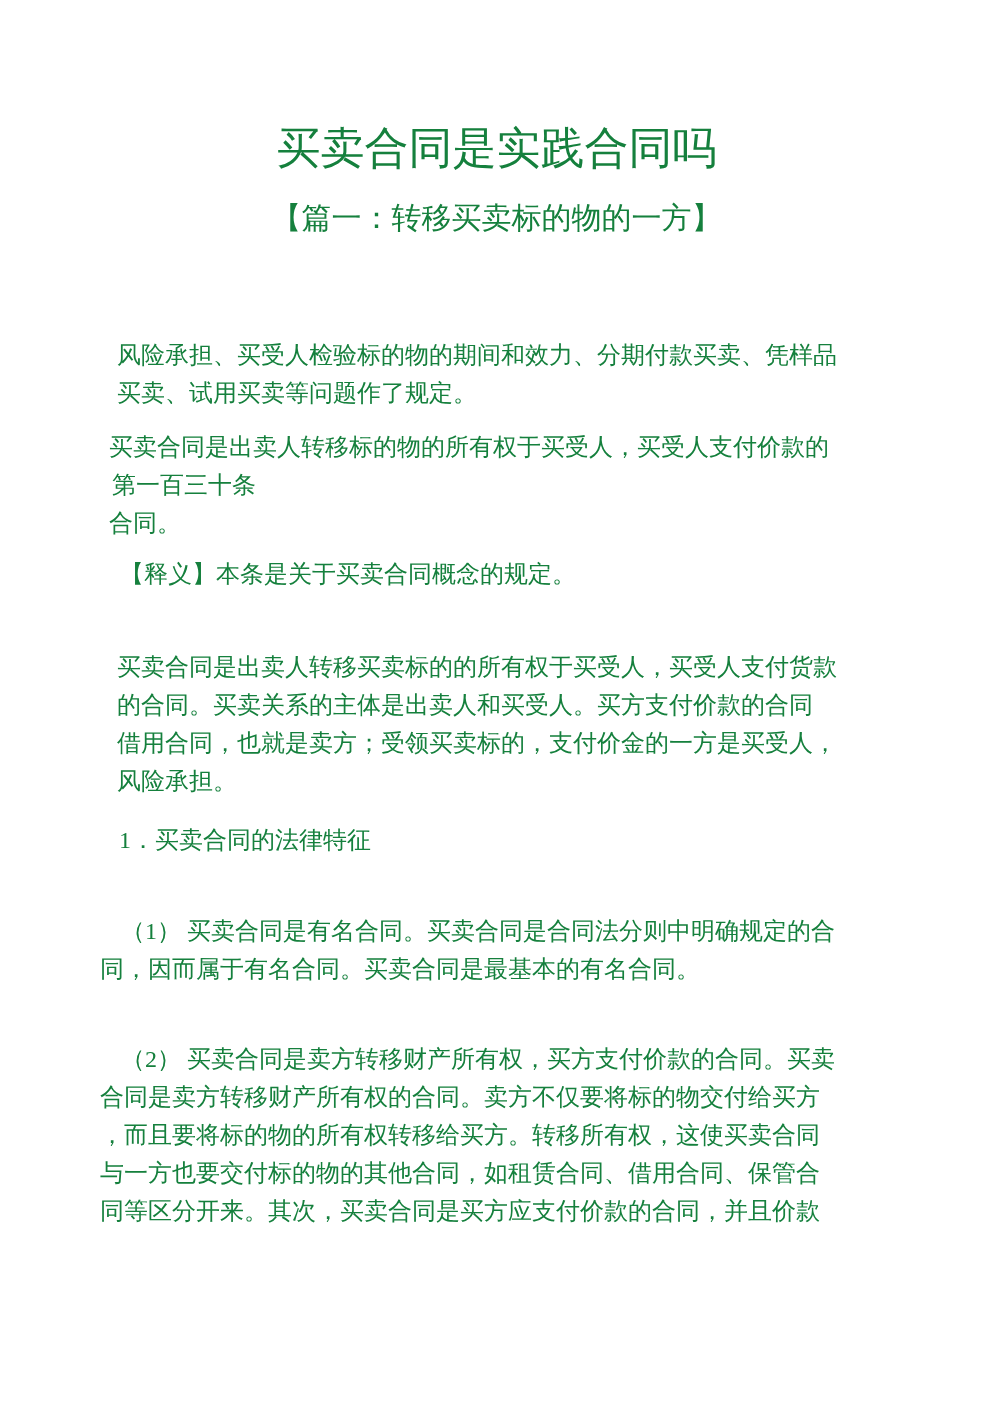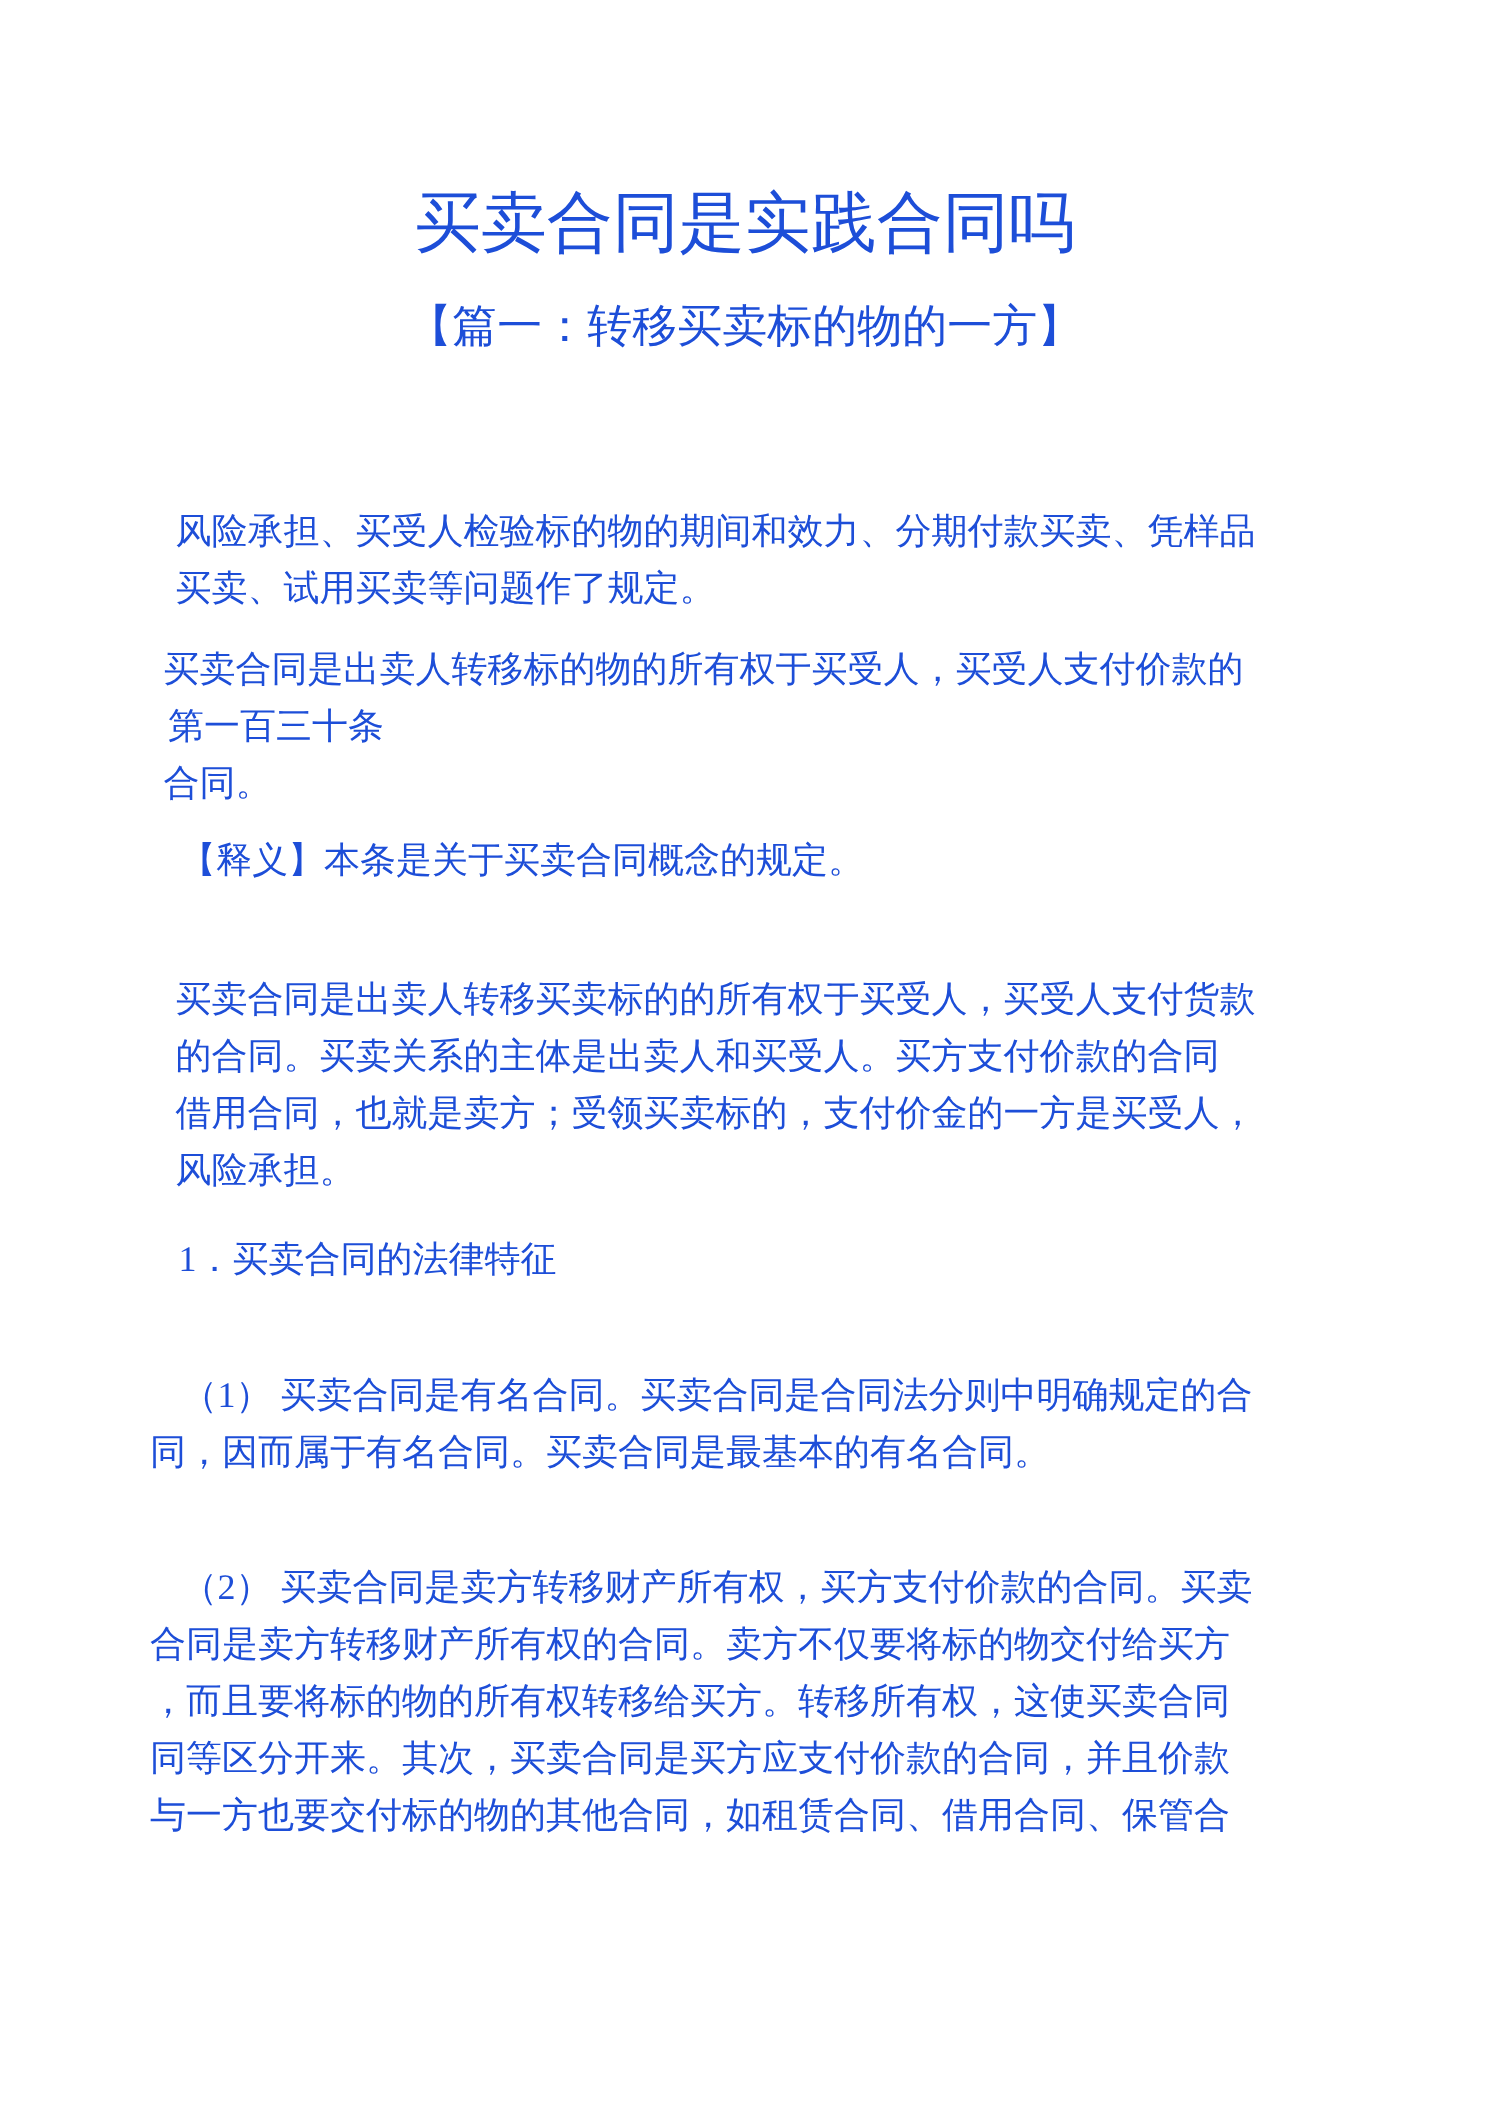--- a/index.html
+++ b/index.html
@@ -6,21 +6,21 @@
     margin: 0;
     padding: 0;
     background: #ffffff;
   }
   .page {
     position: relative;
     width: 993px;
     height: 1404px;
     background: #ffffff;
     overflow: hidden;
-    color: #1d4ed8;
+    color: #15803d;
     font-family: "Liberation Serif", "DejaVu Serif", serif;
   }
   .doc-title {
     margin: 121px 0 0 0;
     font-size: 44px;
     line-height: 56px;
     font-weight: 400;
     text-align: center;
     white-space: pre;
   }
@@ -87,17 +87,17 @@
 
   <div class="para p-feature1">
     <div class="line first-line-indent">（1） 买卖合同是有名合同。买卖合同是合同法分则中明确规定的合</div>
     <div class="line">同，因而属于有名合同。买卖合同是最基本的有名合同。</div>
   </div>
 
   <div class="para p-feature2">
     <div class="line first-line-indent">（2） 买卖合同是卖方转移财产所有权，买方支付价款的合同。买卖</div>
     <div class="line">合同是卖方转移财产所有权的合同。卖方不仅要将标的物交付给买方</div>
     <div class="line">，而且要将标的物的所有权转移给买方。转移所有权，这使买卖合同</div>
+    <div class="line">与一方也要交付标的物的其他合同，如租赁合同、借用合同、保管合</div>
     <div class="line">同等区分开来。其次，买卖合同是买方应支付价款的合同，并且价款</div>
-    <div class="line">与一方也要交付标的物的其他合同，如租赁合同、借用合同、保管合</div>
   </div>
 
 </div>
 
 </body></html>

